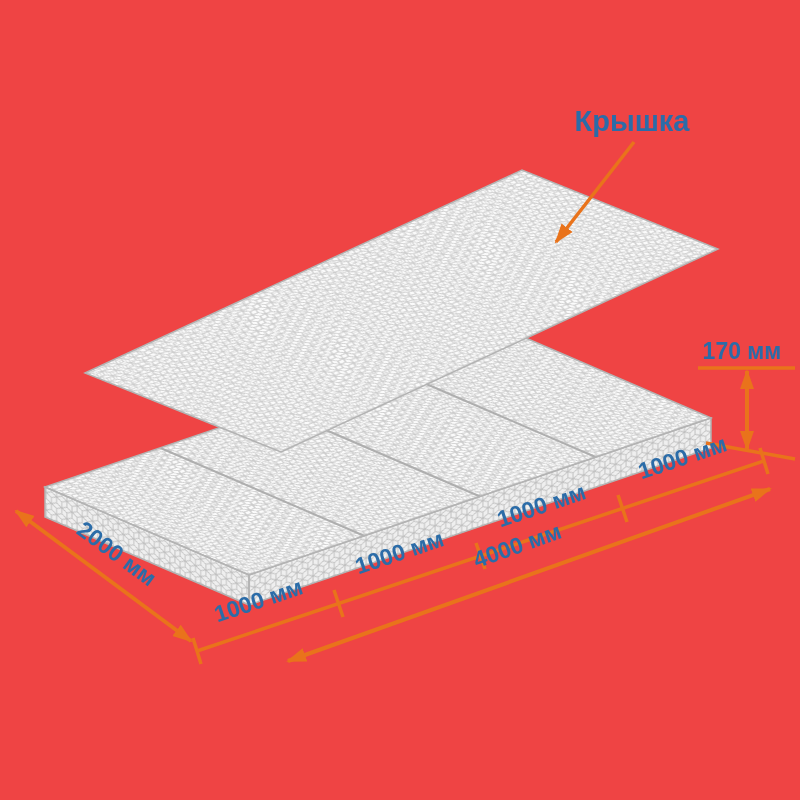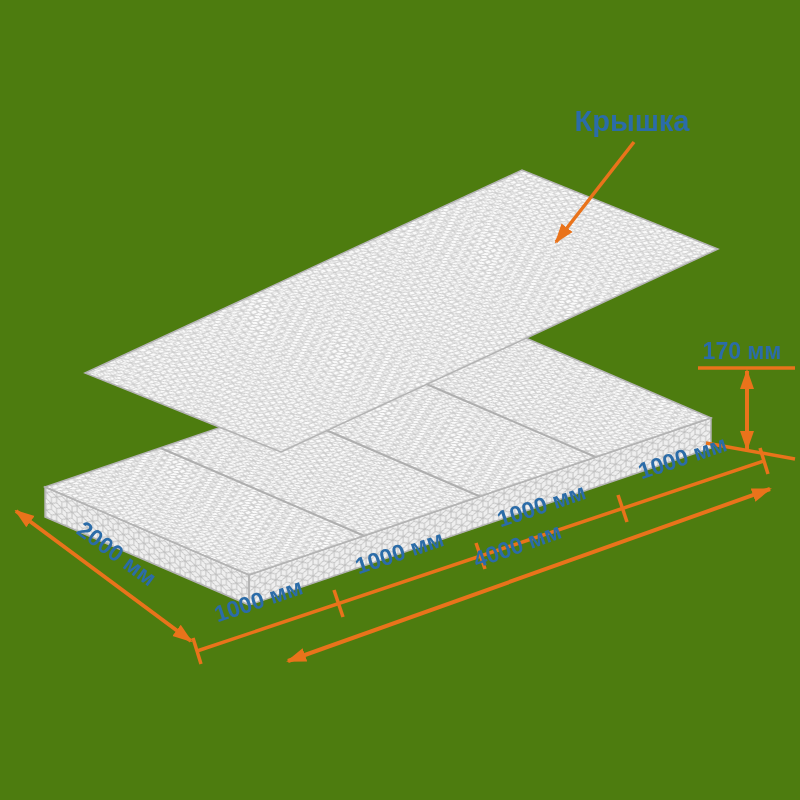--- a/index.html
+++ b/index.html
@@ -1,16 +1,16 @@
 <!DOCTYPE html>
 <html><head>
 <meta charset="utf-8">
 <style>
   html,body{margin:0;padding:0;background:#ffffff;}
-  .canvas{position:relative;width:800px;height:800px;background:#4d7c0f;font-family:"Liberation Sans",sans-serif;overflow:hidden;}
+  .canvas{position:relative;width:800px;height:800px;background:#ef4444;font-family:"Liberation Sans",sans-serif;overflow:hidden;}
   .canvas svg{position:absolute;left:0;top:0;}
   .dim-line{stroke:#E9731B;stroke-width:4;fill:none;}
   .dim-tick{stroke:#E9731B;stroke-width:3.5;fill:none;}
   .leader{stroke:#E9731B;stroke-width:3.5;fill:none;}
   .blue-label{font-weight:bold;font-size:23px;}
   .title-label{font-weight:bold;font-size:29px;}
   .face-base{fill:#fbfbfb;stroke:none;}
   .side-base{fill:#efefef;stroke:none;}
   .face-edge{fill:none;stroke:#b3b3b3;stroke-width:1.5;}
   .diaphragm{stroke:#aeaeae;stroke-width:2;fill:none;}

